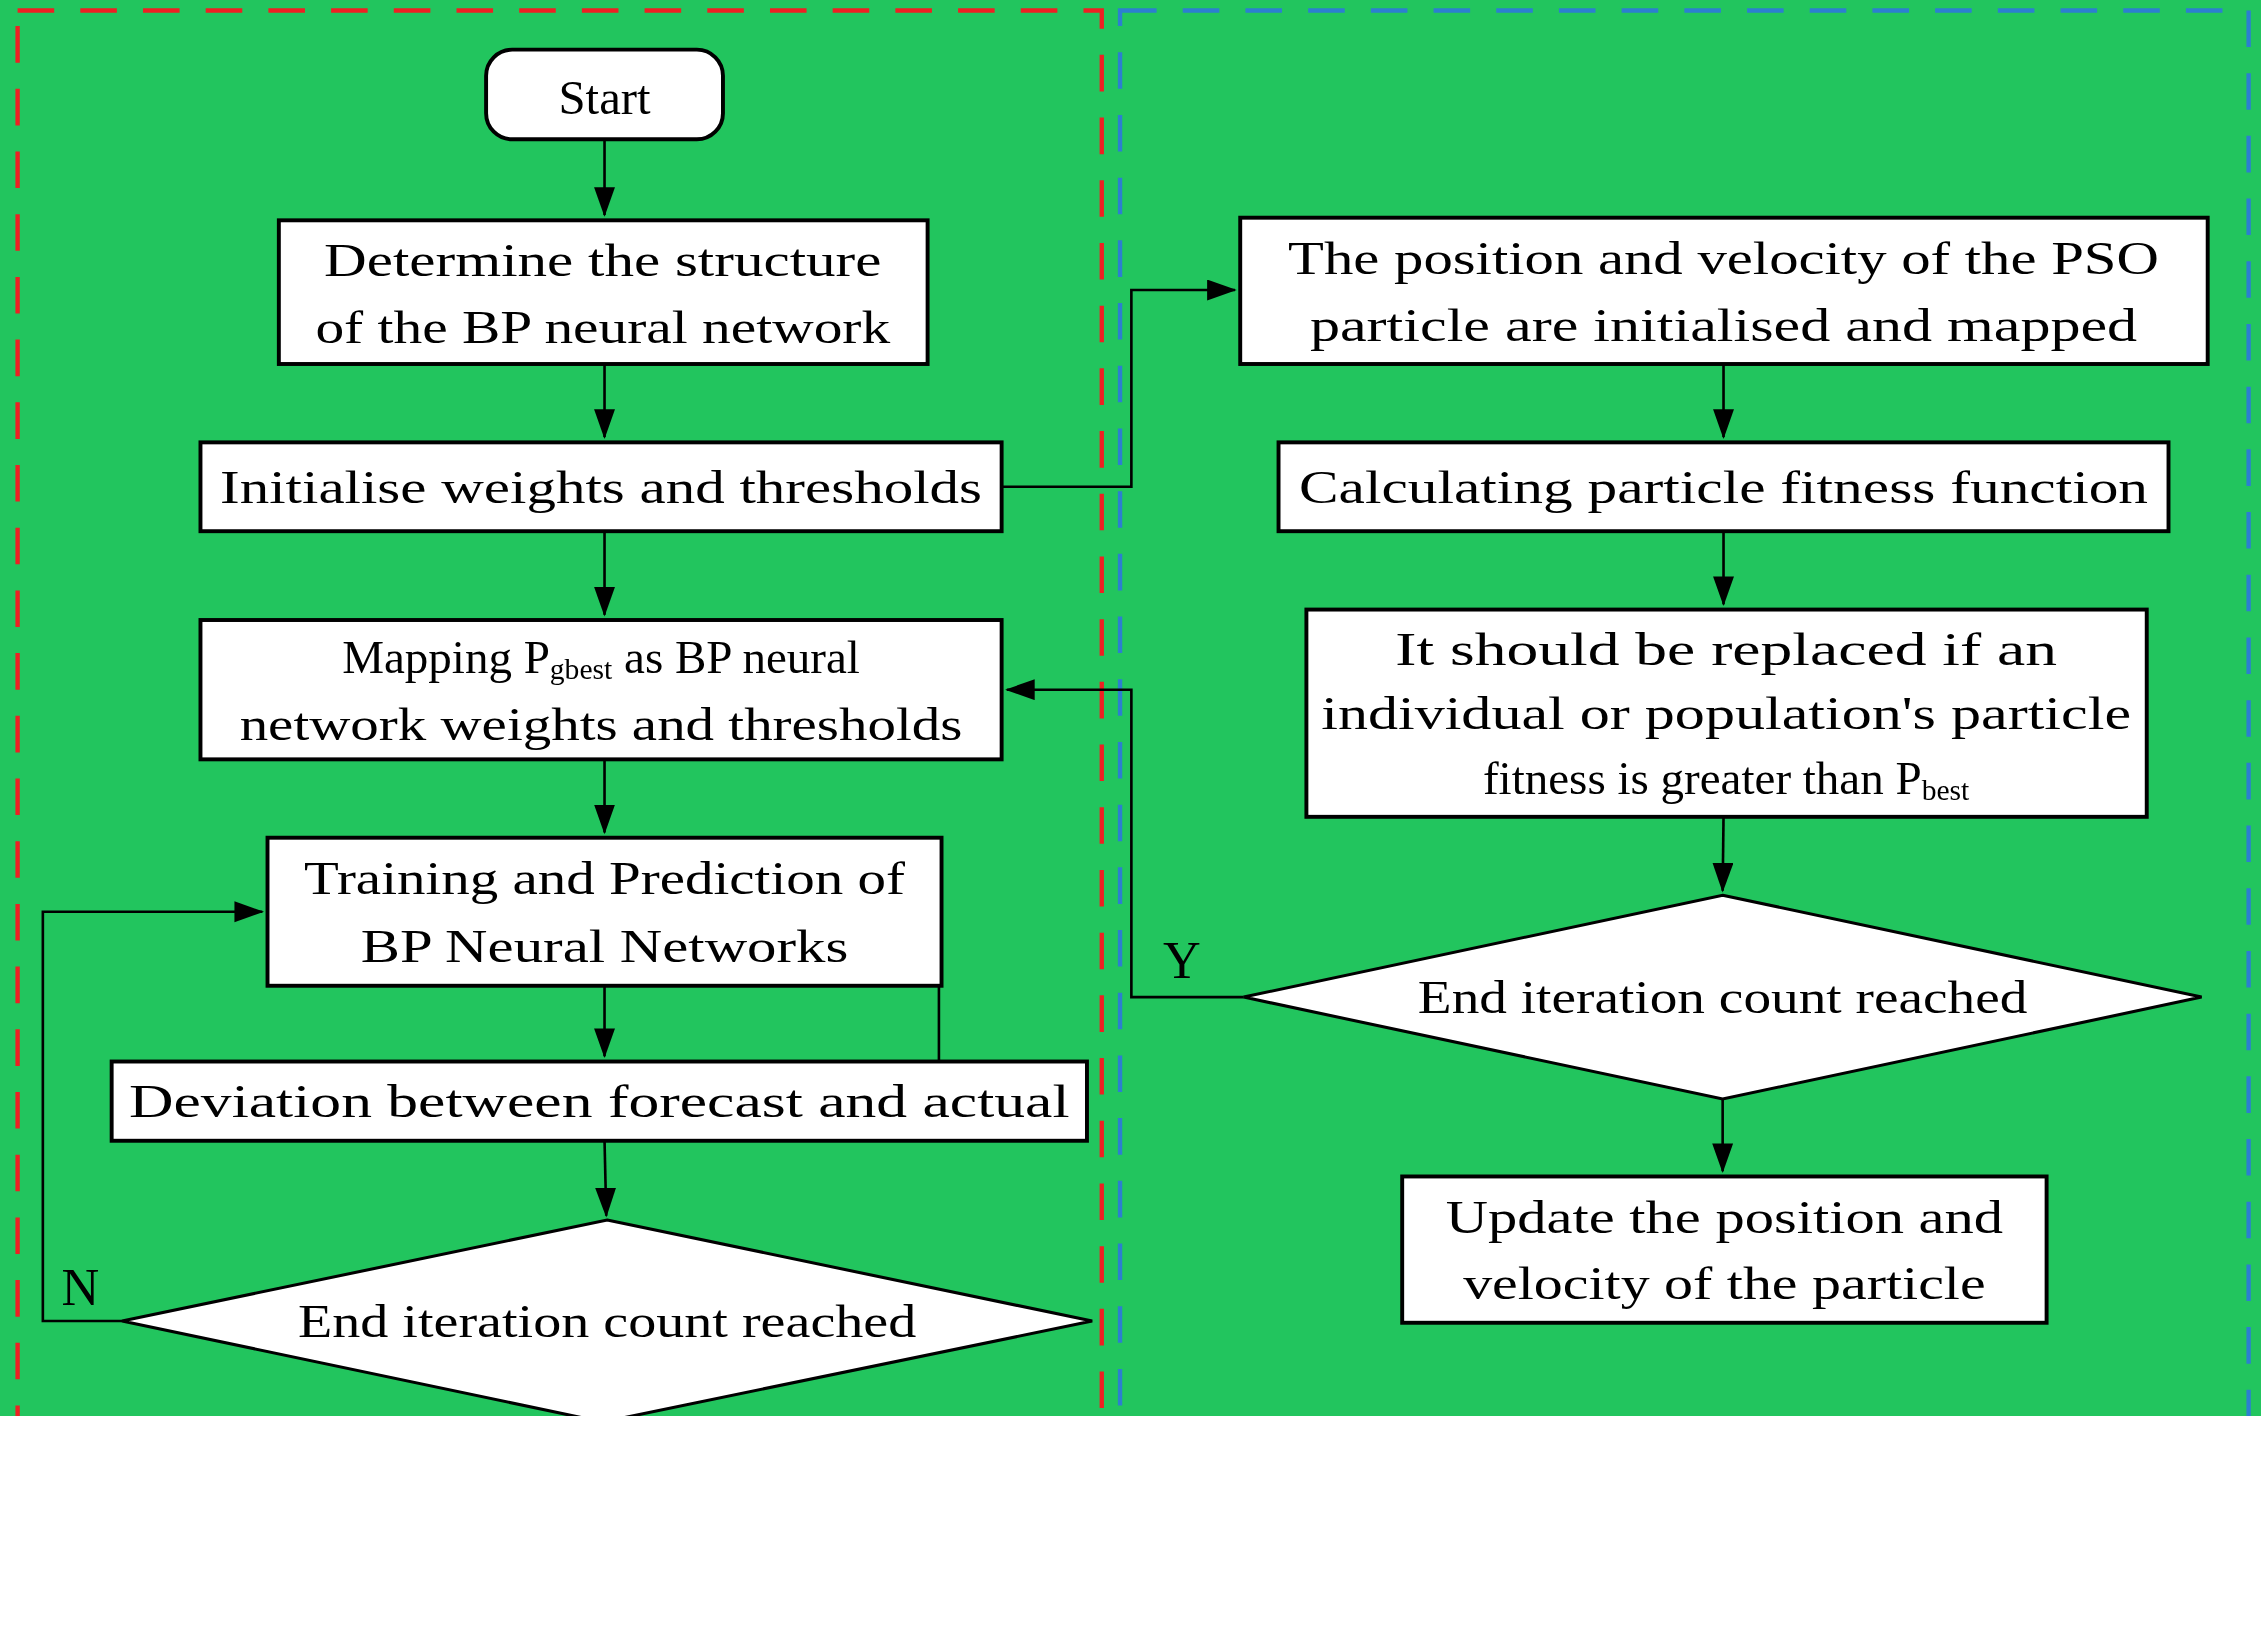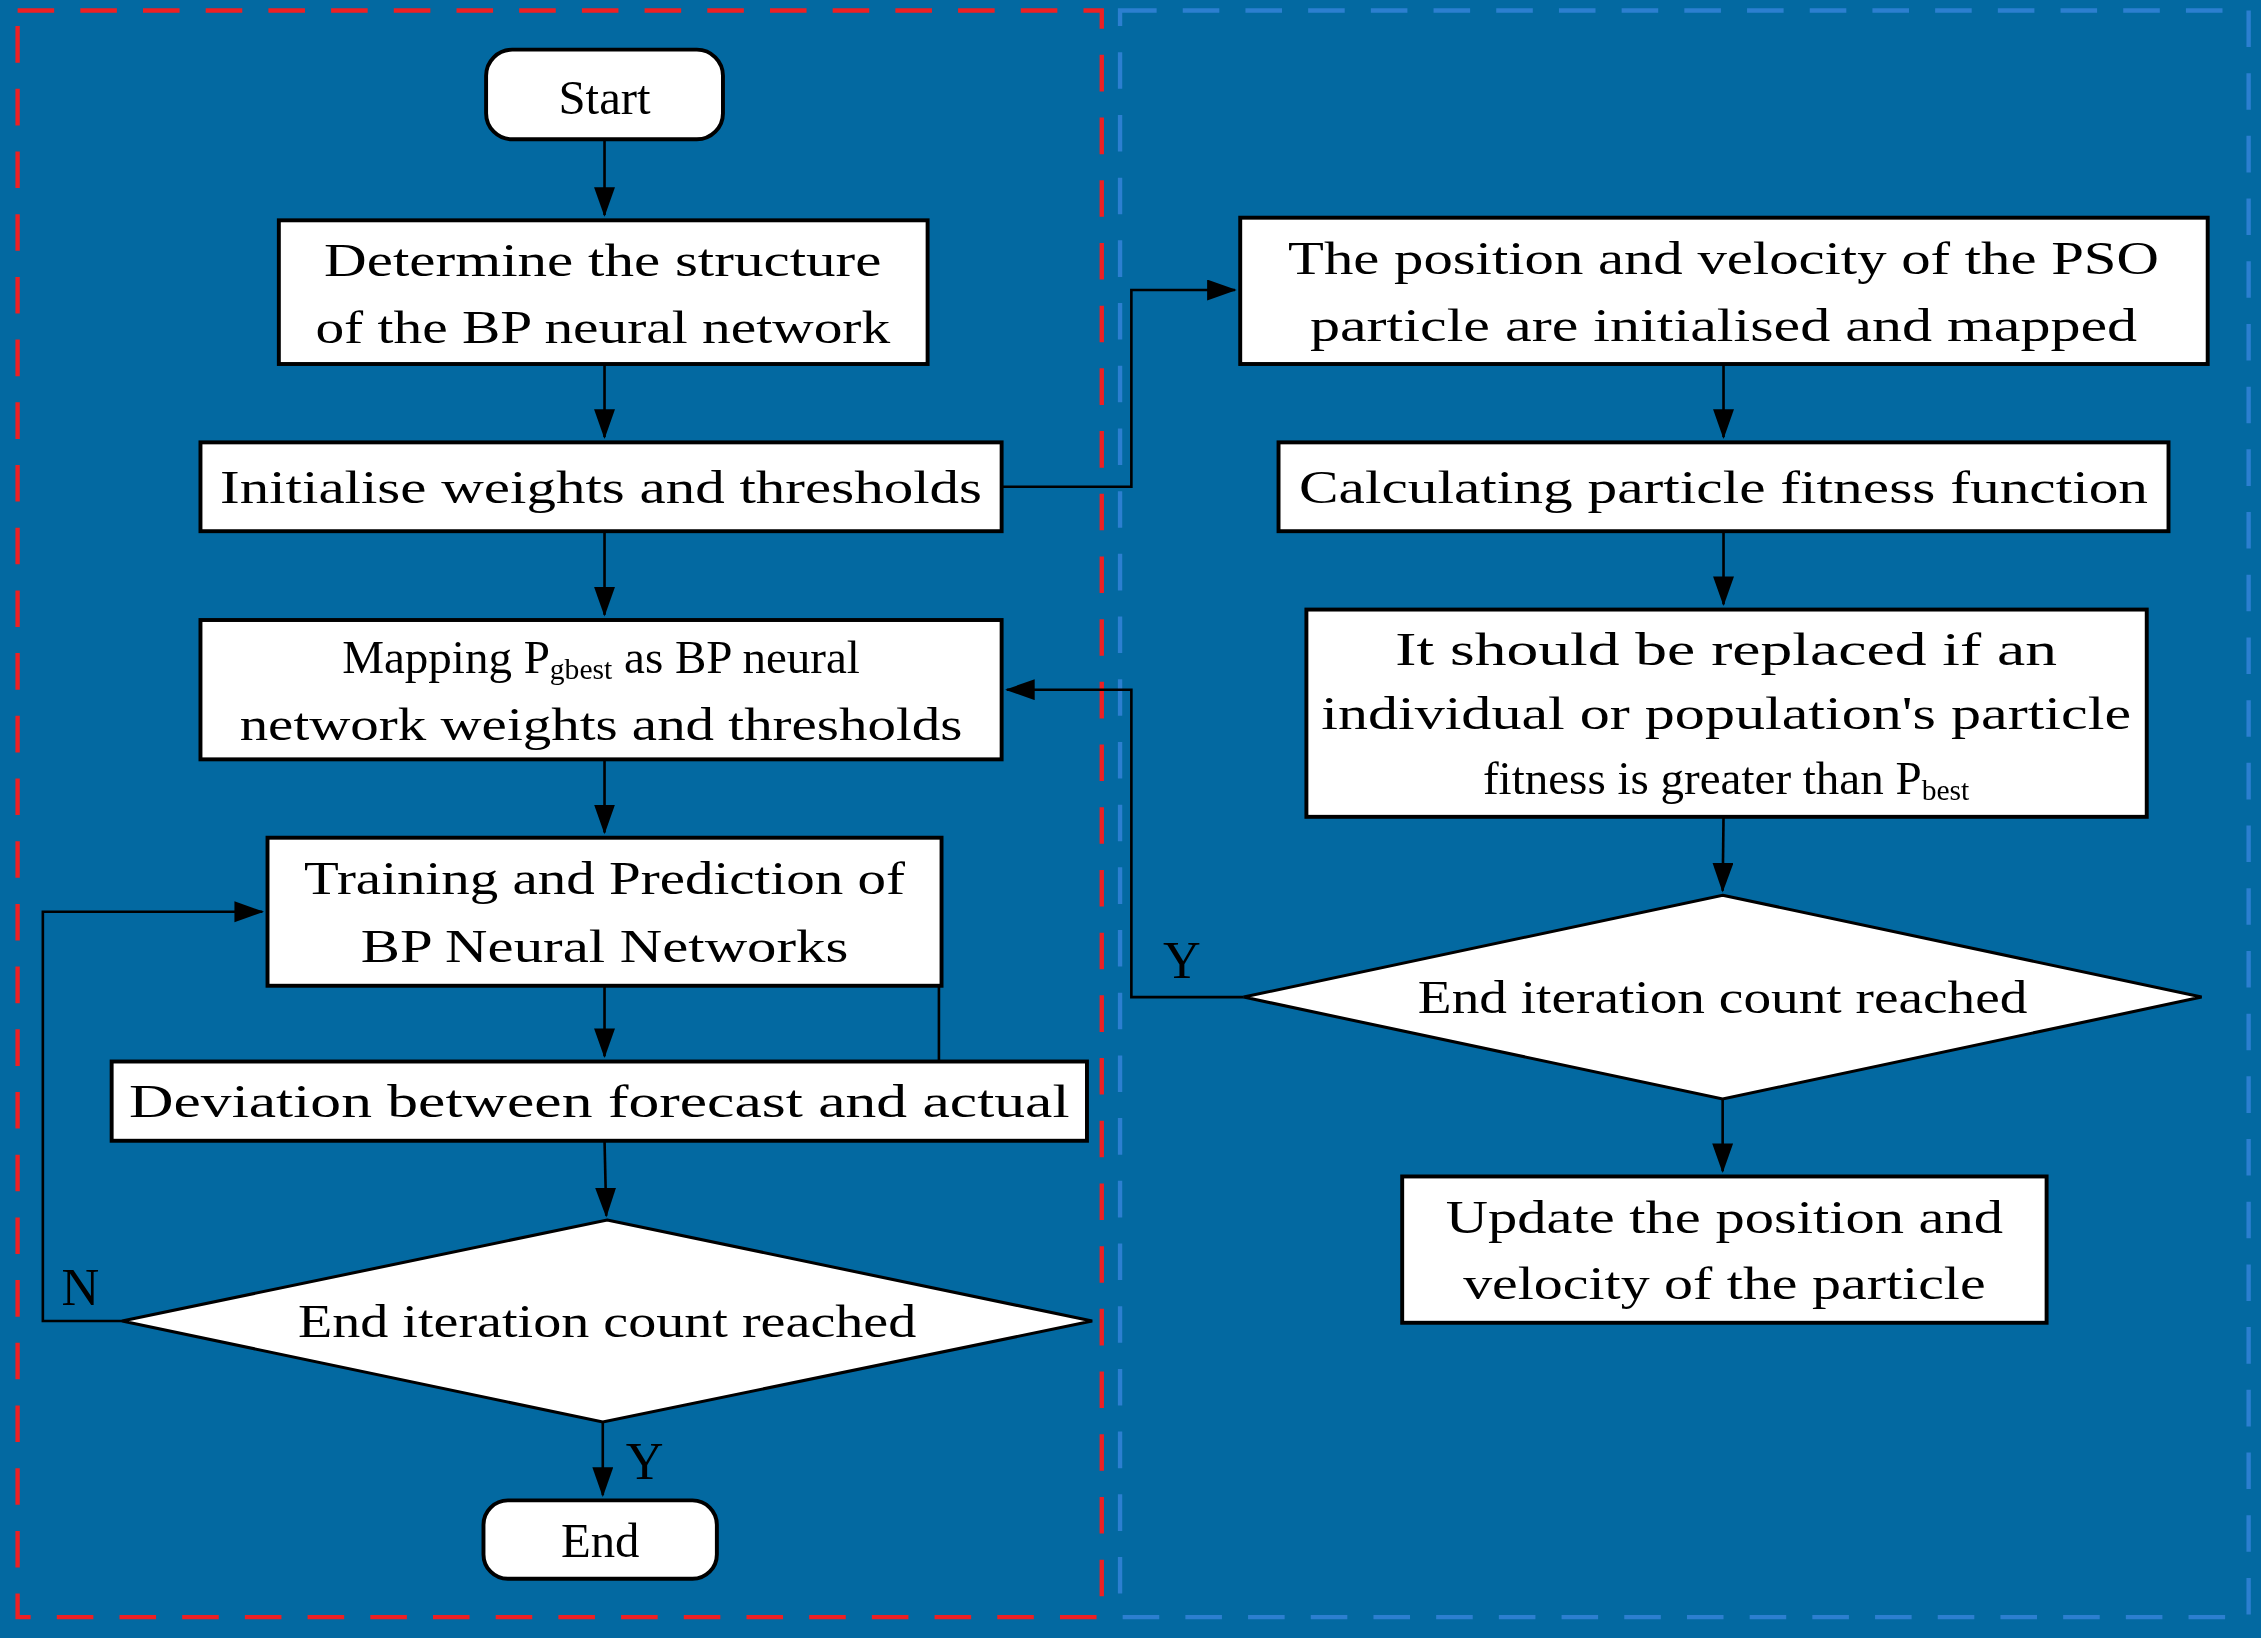--- a/index.html
+++ b/index.html
@@ -1,16 +1,16 @@
 <!DOCTYPE html>
 <html style="font-size:14px"><head>
 <meta charset="utf-8">
 <style>
   html,body{margin:0;padding:0;background:#ffffff;}
-  .page{width:2261px;height:1638px;position:relative;background:#0369a1;}
+  .page{width:2261px;height:1416px;position:relative;background:#22c55e;}
   svg{display:block;}
   text{fill:#000000;font-family:"Liberation Serif","DejaVu Serif",serif;}
   .node-label{font-size:54px;}
   .terminal-label{font-size:56px;}
   .edge-label{font-size:60px;}
   .sub{font-size:34px;}
   .box{fill:#ffffff;stroke:#000000;stroke-width:4.5px;}
   .diamond{fill:#ffffff;stroke:#000000;stroke-width:3.5px;}
   .edge{fill:none;stroke:#000000;stroke-width:3px;}
 </style>

